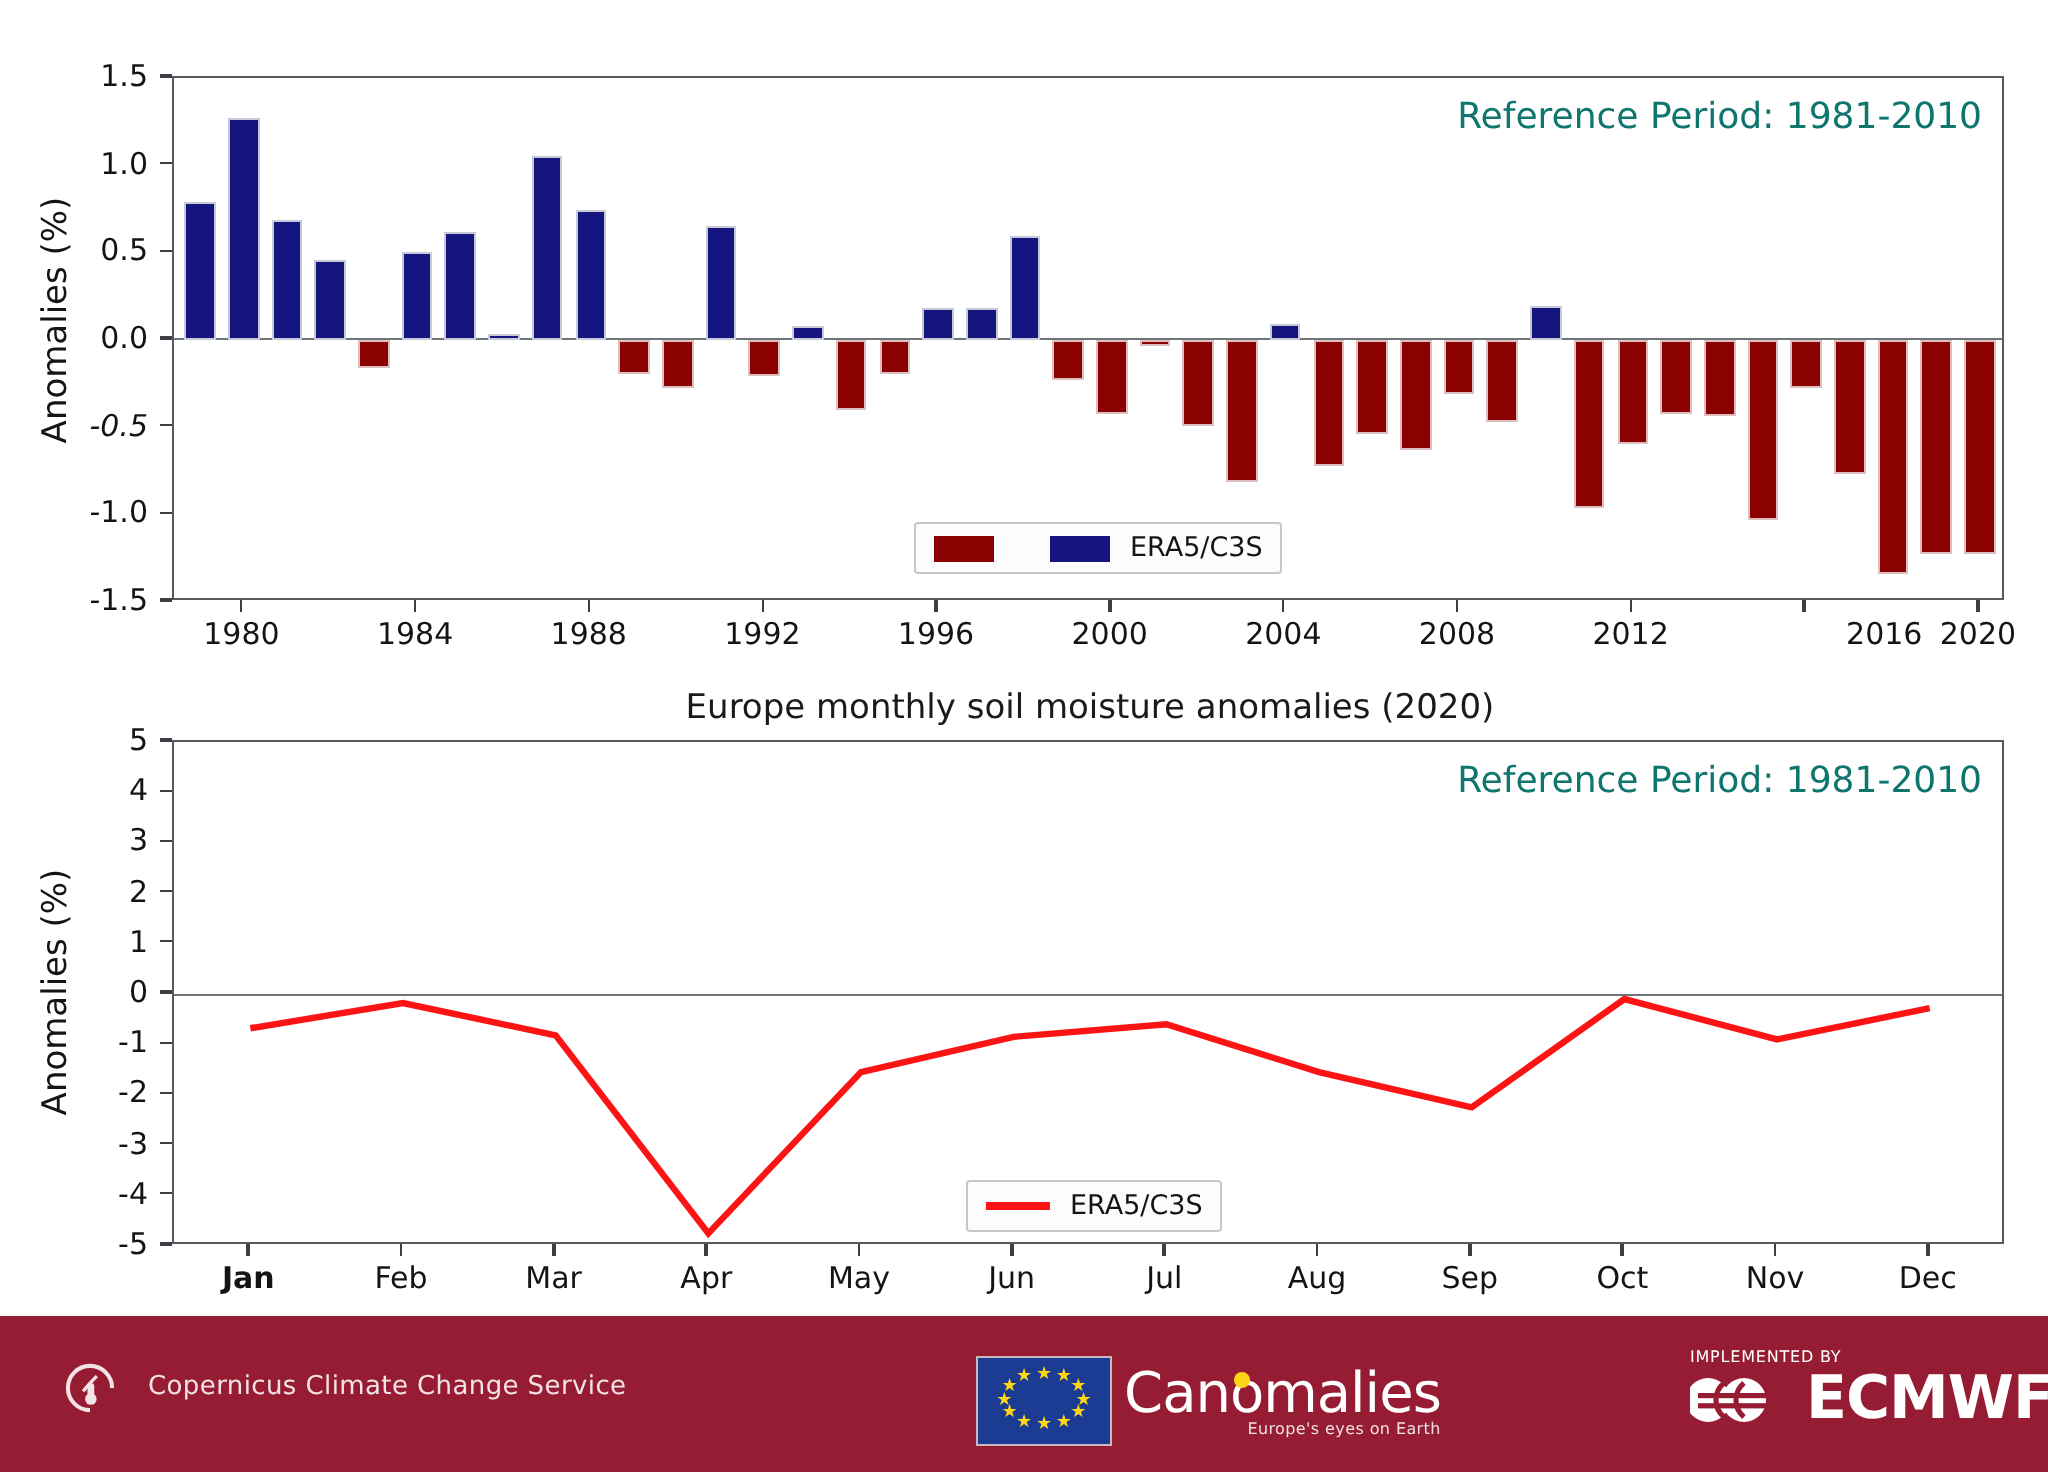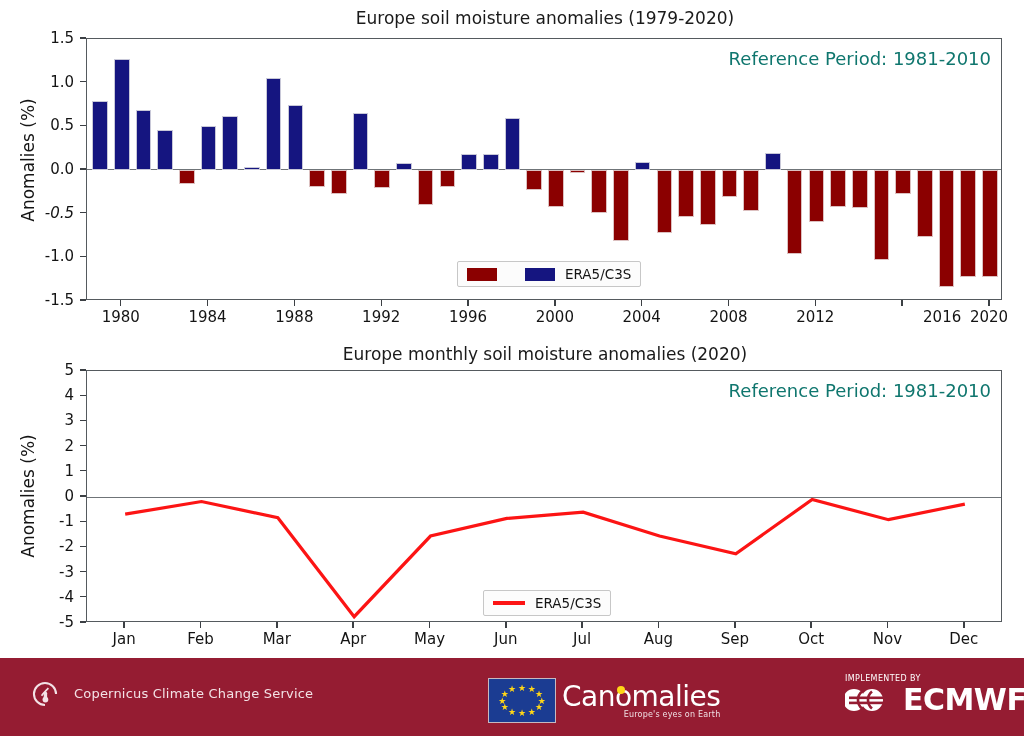--- a/index.html
+++ b/index.html
@@ -229,21 +229,20 @@
     line-height: 30px;
   }
 </style>
 </head>
 <body>
 
 <div class="figure">
 
   <div class="panel" style="left:0; top:0; width:1024px; height:330px;">
 
-    <div class="chart-title" style="left:80px; top:8px; width:930px;">Europe soil moisture anomalies (1979-2020)</div>
 
     <div class="ylabel" style="left:-52px; top:150px; width:160px;">Anomalies (%)</div>
 
     <div class="axes" style="left:86px; top:38px; width:916px; height:262px;">
 
       <div class="zero-line" style="top:130.2px;"></div>
 
       <div class="ref-note" style="right:10px; top:9px;">Reference Period: 1981-2010</div>
 
       <div id="bars-annual" style="position:absolute; left:0; top:0; width:100%; height:100%;">
@@ -380,21 +379,21 @@
         <div class="ytick-label" style="top: 210.4px; left: 0px; width: 74px;">-2</div>
         <div class="ytick-mark" style="position: absolute; left: 80px; top: 209.7px;"></div>
         <div class="ytick-label" style="top: 235.6px; left: 0px; width: 74px;">-3</div>
         <div class="ytick-mark" style="position: absolute; left: 80px; top: 234.9px;"></div>
         <div class="ytick-label" style="top: 260.8px; left: 0px; width: 74px;">-4</div>
         <div class="ytick-mark" style="position: absolute; left: 80px; top: 260.1px;"></div>
         <div class="ytick-label" style="top: 286px; left: 0px; width: 74px;">-5</div>
         <div class="ytick-mark" style="position: absolute; left: 80px; top: 285.3px;"></div>
       </div>
     <div id="xticks-monthly">
-        <div class="xtick-label" style="left: 124.167px; top: 294px;">Jan</div>
+        <div class="xtick-label" style="left: 124.167px; top: 294px; font-weight: bold;">Jan</div>
         <div class="xtick-mark" style="position: absolute; left: 123.467px; top: 286px;"></div>
         <div class="xtick-label" style="left: 200.5px; top: 294px;">Feb</div>
         <div class="xtick-mark" style="position: absolute; left: 199.8px; top: 286px;"></div>
         <div class="xtick-label" style="left: 276.833px; top: 294px;">Mar</div>
         <div class="xtick-mark" style="position: absolute; left: 276.133px; top: 286px;"></div>
         <div class="xtick-label" style="left: 353.167px; top: 294px;">Apr</div>
         <div class="xtick-mark" style="position: absolute; left: 352.467px; top: 286px;"></div>
         <div class="xtick-label" style="left: 429.5px; top: 294px;">May</div>
         <div class="xtick-mark" style="position: absolute; left: 428.8px; top: 286px;"></div>
         <div class="xtick-label" style="left: 505.833px; top: 294px;">Jun</div>

